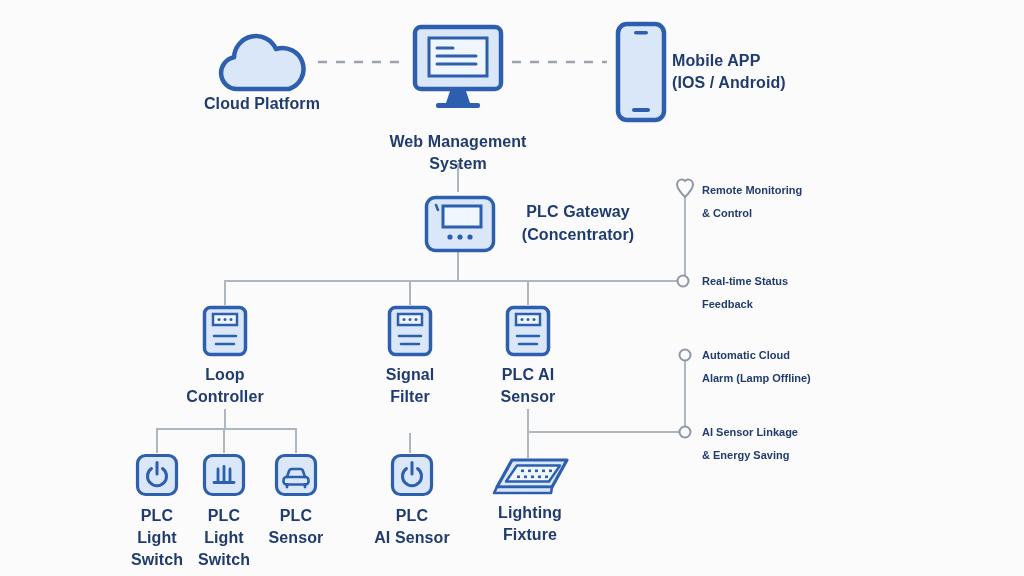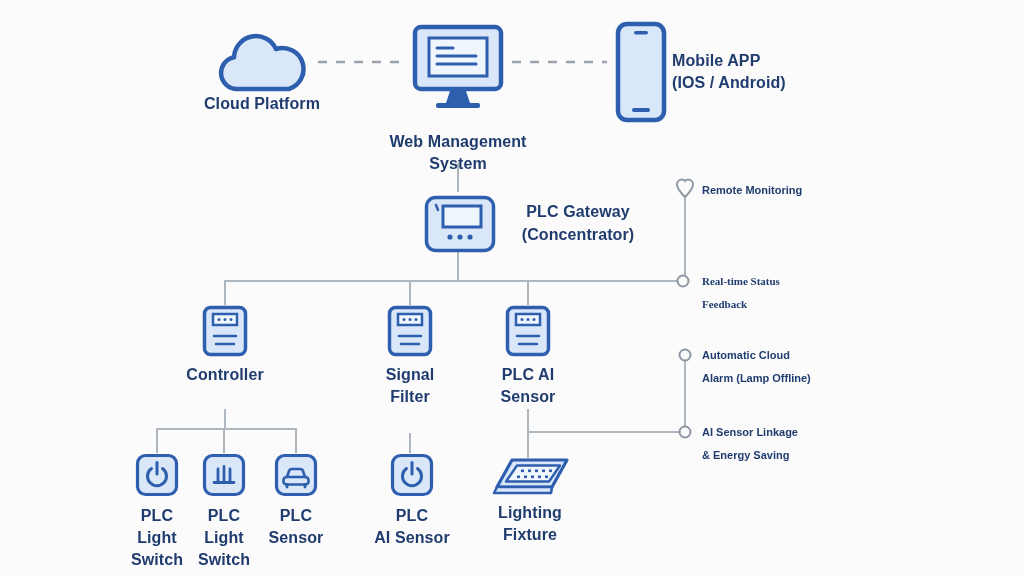--- a/index.html
+++ b/index.html
@@ -166,20 +166,21 @@
     <div>Mobile APP</div>
     <div>(IOS / Android)</div>
   </div>
 
   <div class="label center" style="left:503px;top:200px;width:150px;line-height:23px;">
     <div>PLC Gateway</div>
     <div>(Concentrator)</div>
   </div>
 
   <div class="label center" style="left:155px;top:364px;width:140px;">
+    <div>Loop</div>
     <div>Controller</div>
   </div>
 
   <div class="label center" style="left:330px;top:364px;width:160px;text-align:center;">
     <div>Signal</div>
     <div>Filter</div>
   </div>
 
   <div class="label center" style="left:468px;top:364px;width:120px;">
     <div>PLC AI</div>
@@ -208,23 +209,24 @@
     <div>AI Sensor</div>
   </div>
 
   <div class="label center" style="left:488px;top:502px;width:84px;">
     <div>Lighting</div>
     <div>Fixture</div>
   </div>
 
   <div class="feature" style="left:702px;top:179px;">
     <div>Remote Monitoring</div>
-  </div>
-
-  <div class="feature" style="left:702px;top:270px;font-family:Liberation Serif, serif;">
+    <div>&amp; Control</div>
+  </div>
+
+  <div class="feature" style="left:702px;top:270px;">
     <div>Real-time Status</div>
     <div>Feedback</div>
   </div>
 
   <div class="feature" style="left:702px;top:344px;">
     <div>Automatic Cloud</div>
     <div>Alarm (Lamp Offline)</div>
   </div>
 
   <div class="feature" style="left:702px;top:421px;">

